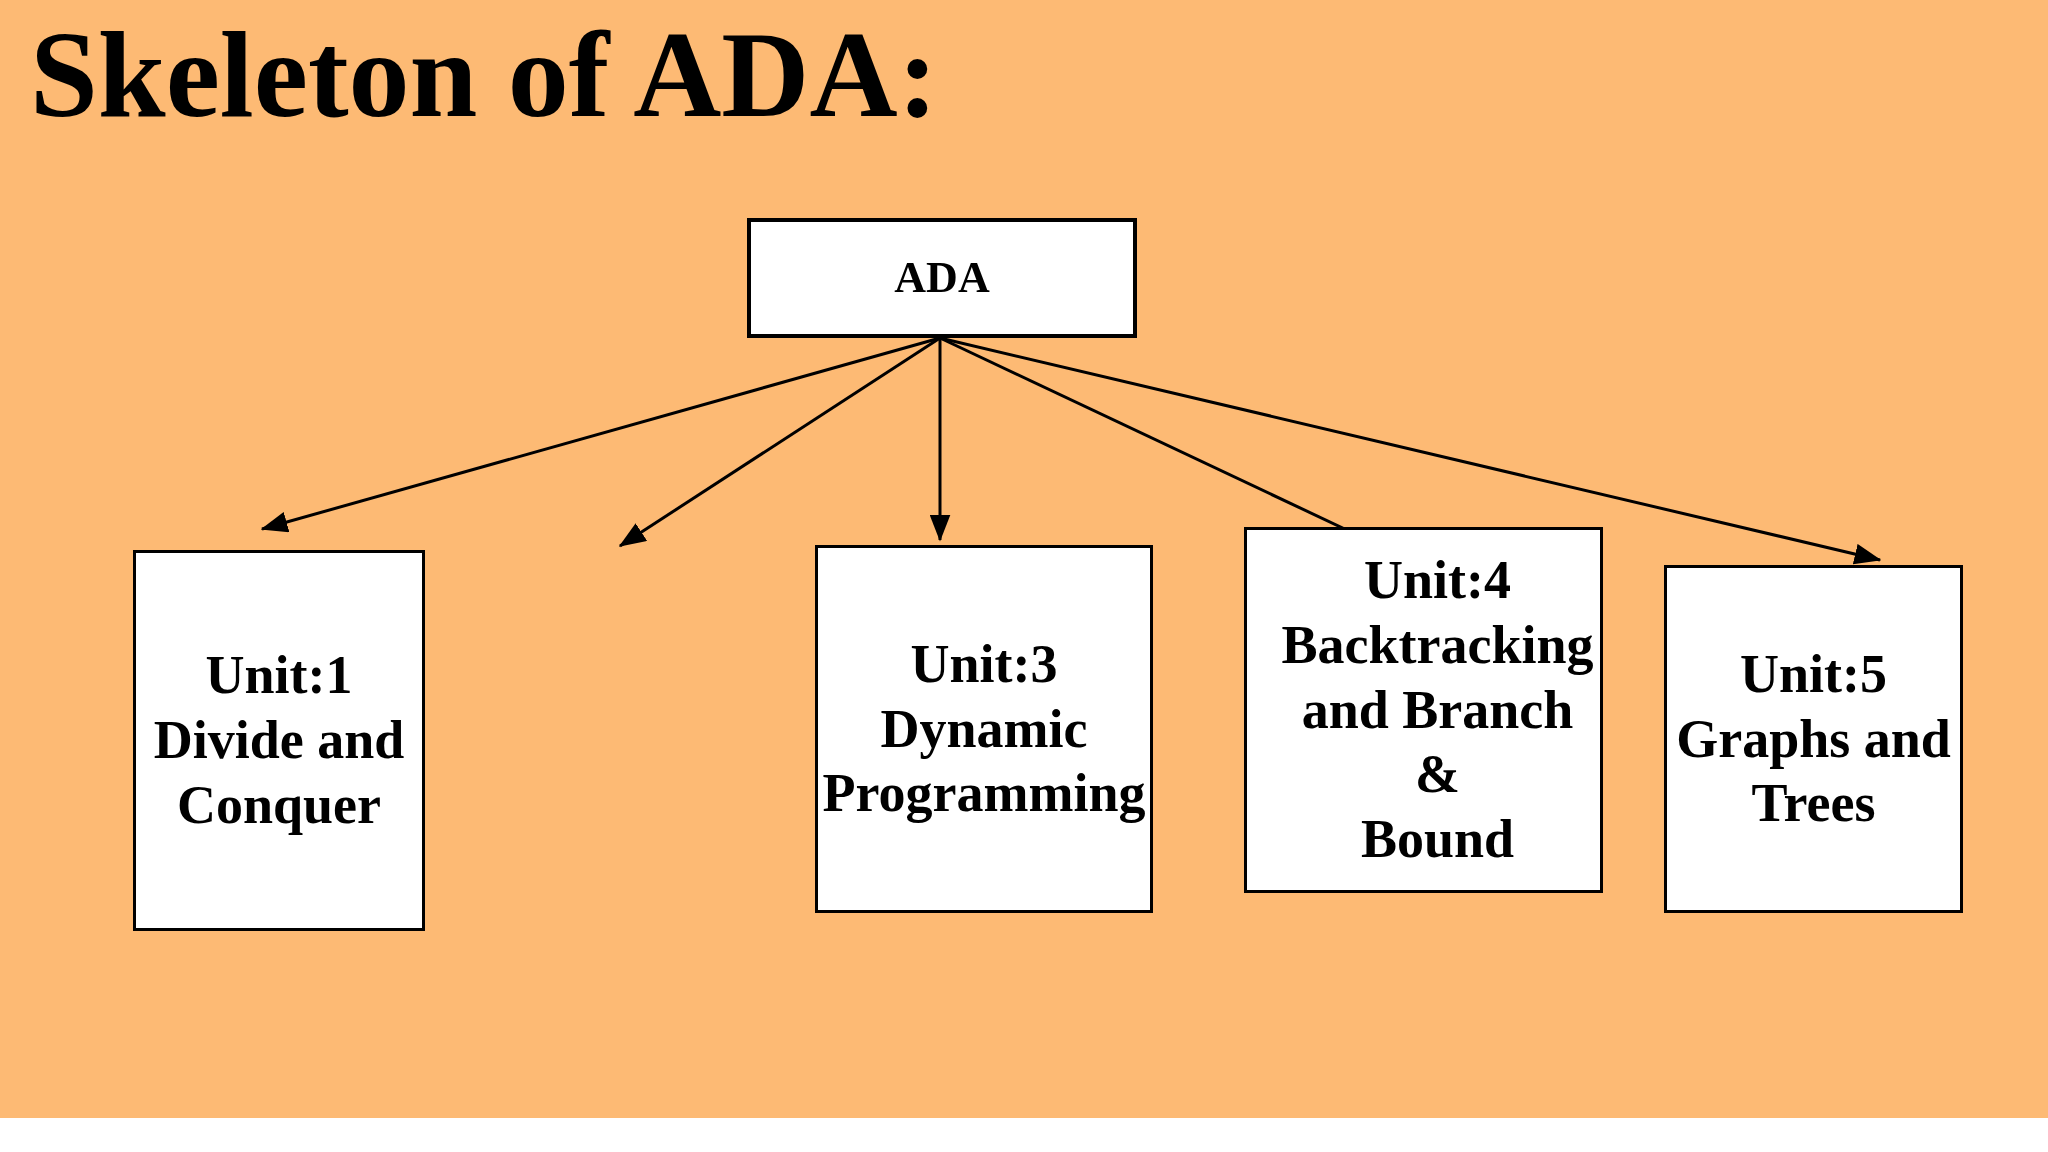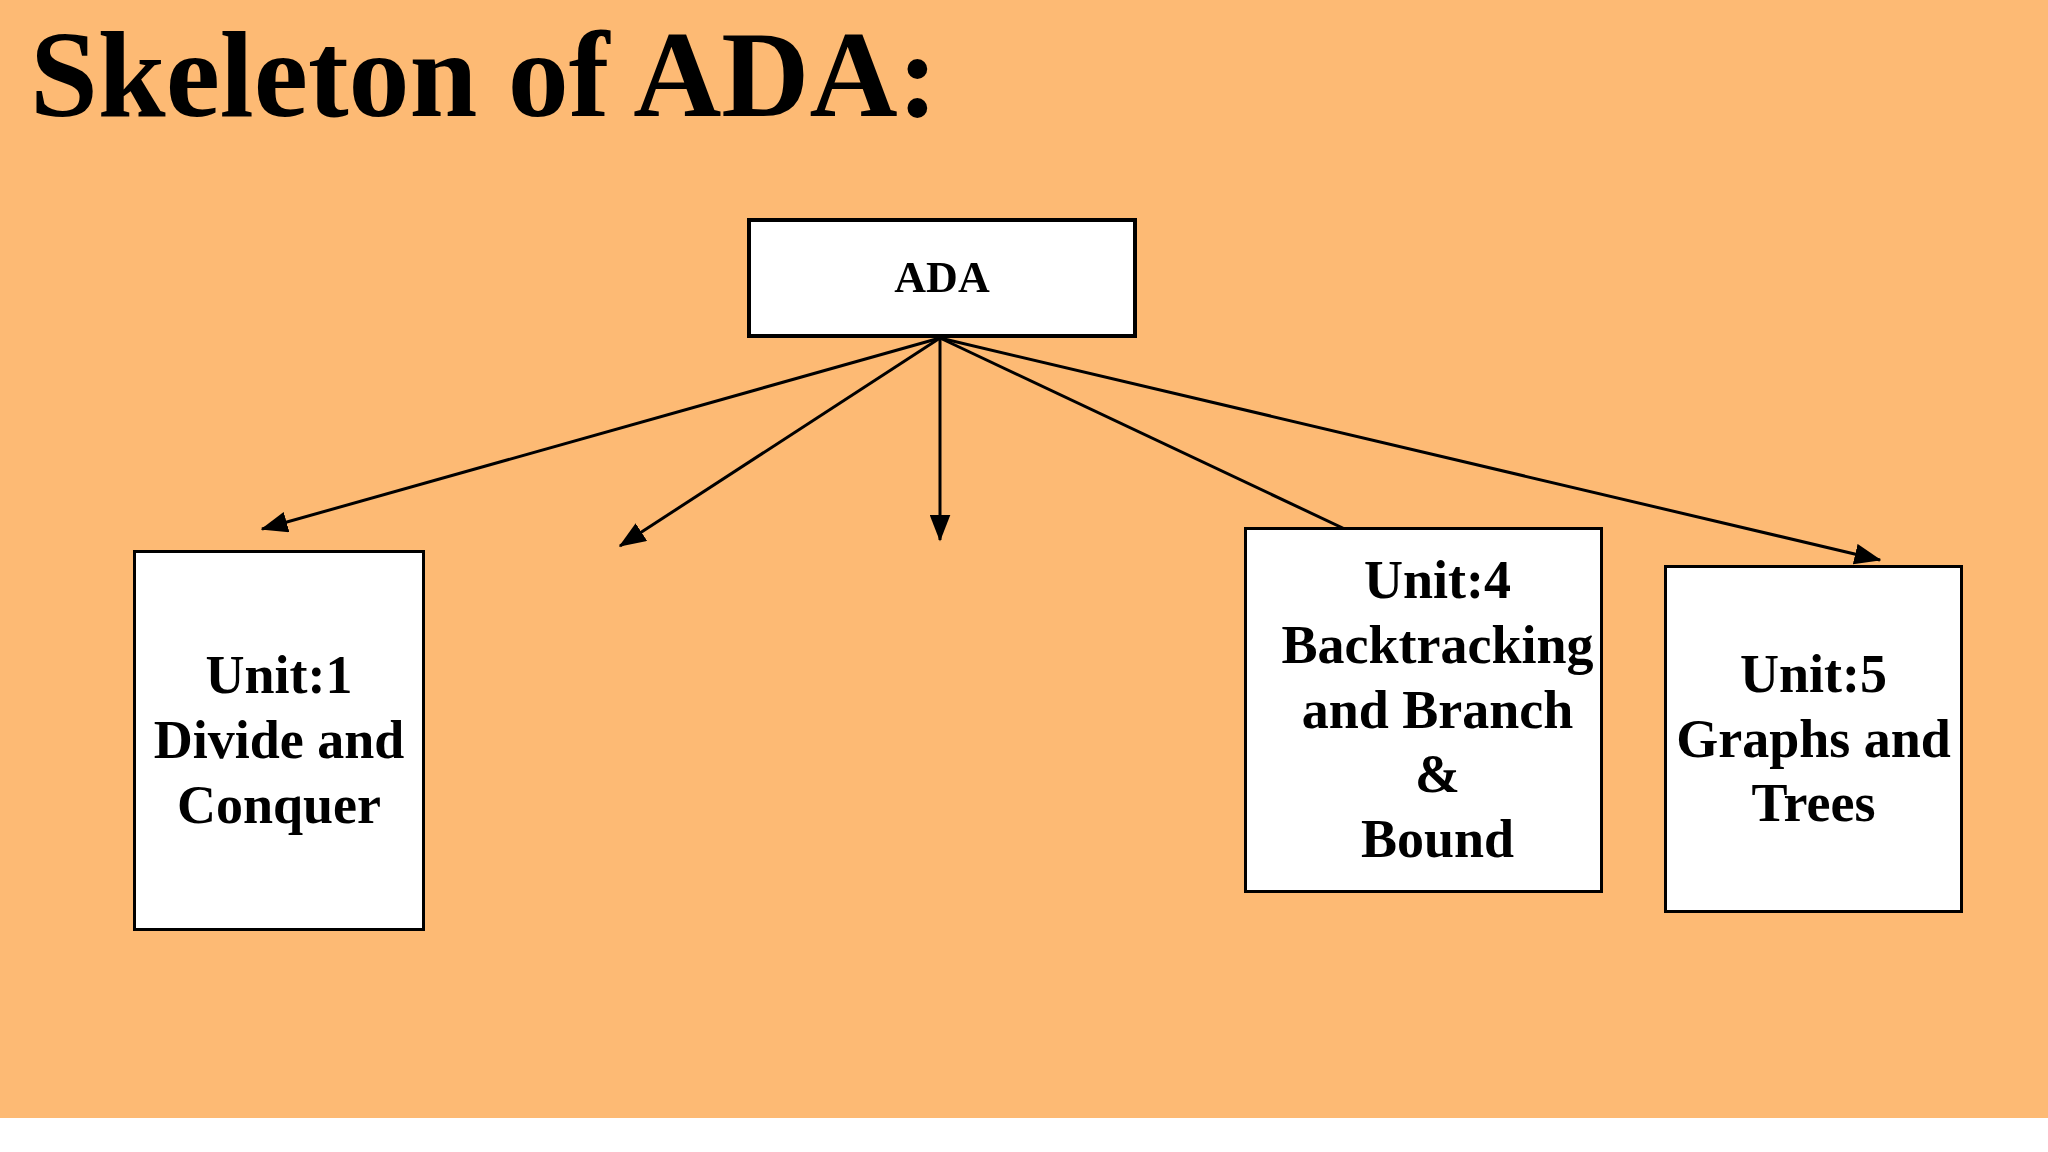--- a/index.html
+++ b/index.html
@@ -95,20 +95,25 @@
     <span class="label">ADA</span>
   </div>
 
   <div class="node unit-node unit-1">
     <span class="label">Unit:1
 Divide and
 Conquer</span>
   </div>
 
 
+  <div class="node unit-node unit-3">
+    <span class="label">Unit:3
+Dynamic
+Programming</span>
+  </div>
 
   <div class="node unit-node unit-4">
     <span class="label">Unit:4
 Backtracking
 and Branch &amp;
 Bound</span>
   </div>
 
   <div class="node unit-node unit-5">
     <span class="label">Unit:5

